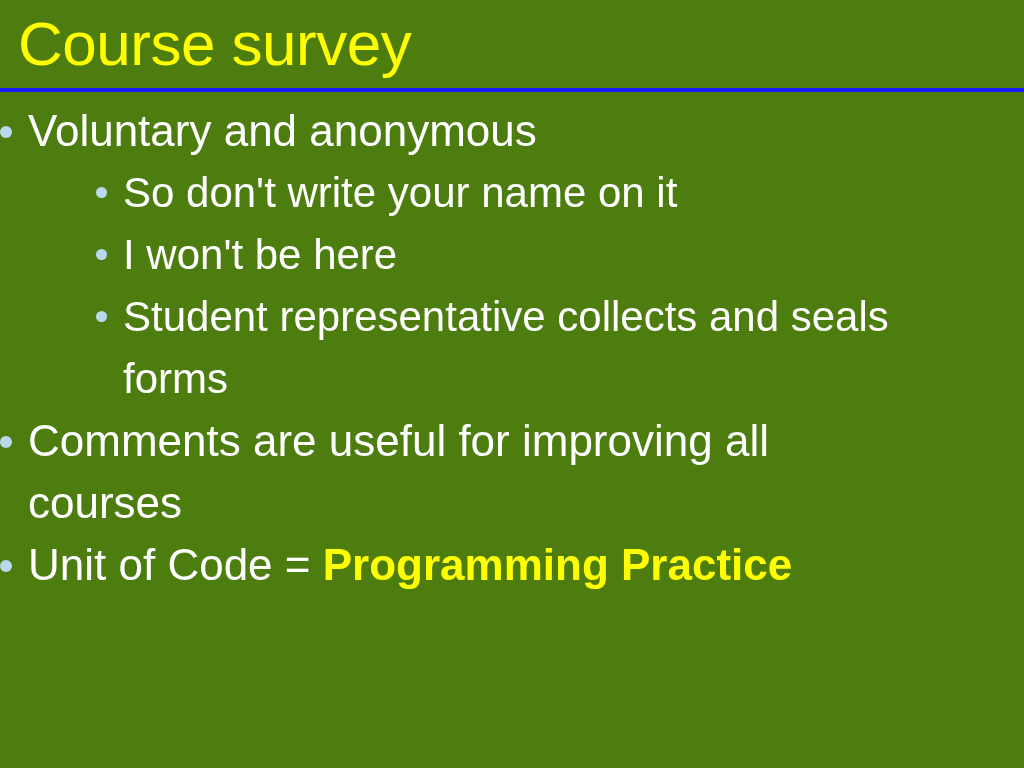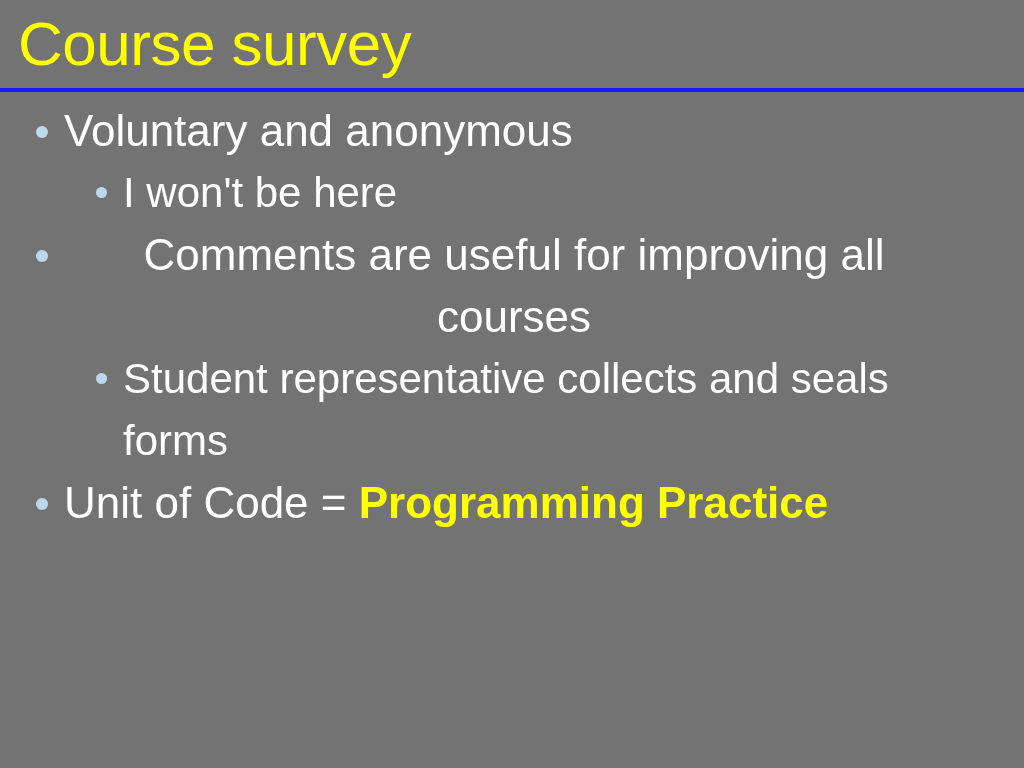--- a/index.html
+++ b/index.html
@@ -10,21 +10,21 @@
     width: 1024px;
     height: 768px;
     overflow: hidden;
     background: #000080;
     font-family: "Liberation Sans", sans-serif;
   }
   .slide {
     position: relative;
     width: 1024px;
     height: 768px;
-    background: #737373;
+    background: #4d7c0f;
     box-sizing: border-box;
   }
   .title {
     position: absolute;
     left: 18px;
     top: 8px;
     font-size: 62px;
     line-height: 72px;
     color: #ffff00;
     white-space: nowrap;
@@ -43,23 +43,21 @@
     left: 0;
     top: 100px;
     width: 1024px;
   }
   .bullet-row {
     display: flex;
     align-items: flex-start;
   }
   
   .lvl1 {
-    padding-left: 36px;
     margin-bottom: 0px;
-    text-align: center;
   }
   .lvl1 .dot {
     flex: 0 0 auto;
     width: 12px;
     height: 12px;
     border-radius: 50%;
     background: #bcd8ee;
     margin-top: 26px;
     margin-right: 16px;
   }
@@ -102,35 +100,39 @@
   <div class="title">Course survey</div>
   <div class="title-rule"></div>
 
   <div class="body">
 
     <div class="bullet-row lvl1">
       <span class="dot"></span>
       <span class="text">Voluntary and anonymous</span>
     </div>
 
+    <div class="bullet-row lvl2">
+      <span class="dot"></span>
+      <span class="text">So don't write your name on it</span>
+    </div>
 
 
     <div class="bullet-row lvl2">
       <span class="dot"></span>
       <span class="text">I won't be here</span>
     </div>
 
+    <div class="bullet-row lvl2">
+      <span class="dot"></span>
+      <span class="text">Student representative collects and seals forms</span>
+    </div>
+
     <div class="bullet-row lvl1">
       <span class="dot"></span>
       <span class="text">Comments are useful for improving all courses</span>
-    </div>
-
-    <div class="bullet-row lvl2">
-      <span class="dot"></span>
-      <span class="text">Student representative collects and seals forms</span>
     </div>
 
     <div class="bullet-row lvl1">
       <span class="dot"></span>
       <span class="text"><span>Unit of Code = </span><span class="hl">Programming Practice</span></span>
     </div>
 
 
   </div>
 </div>

